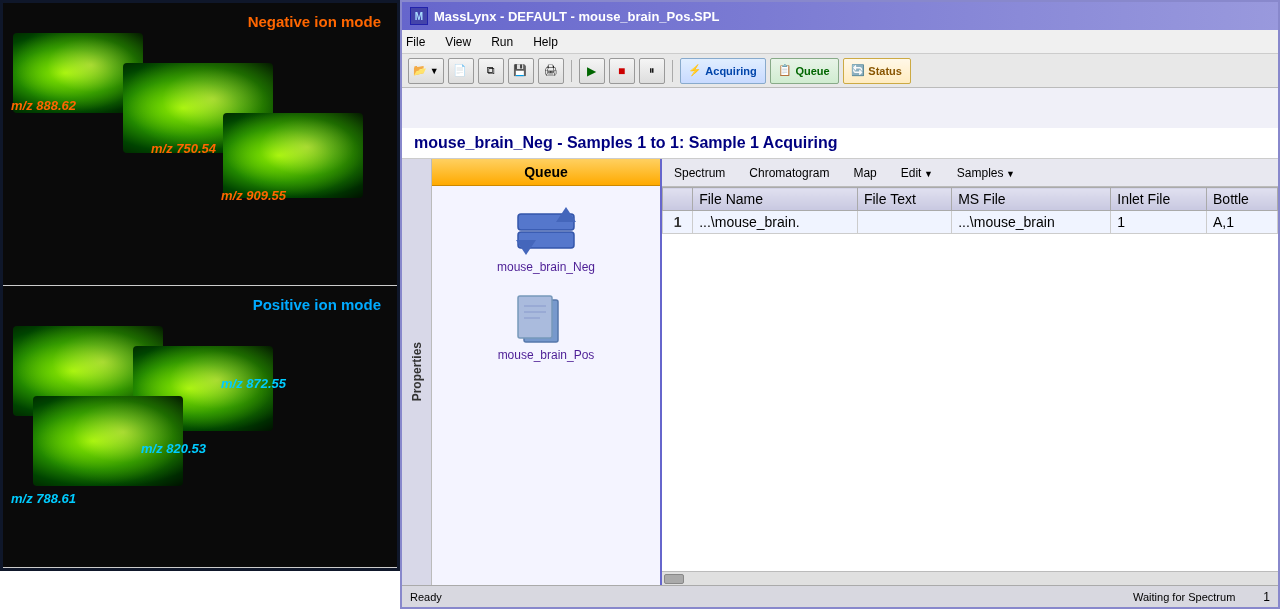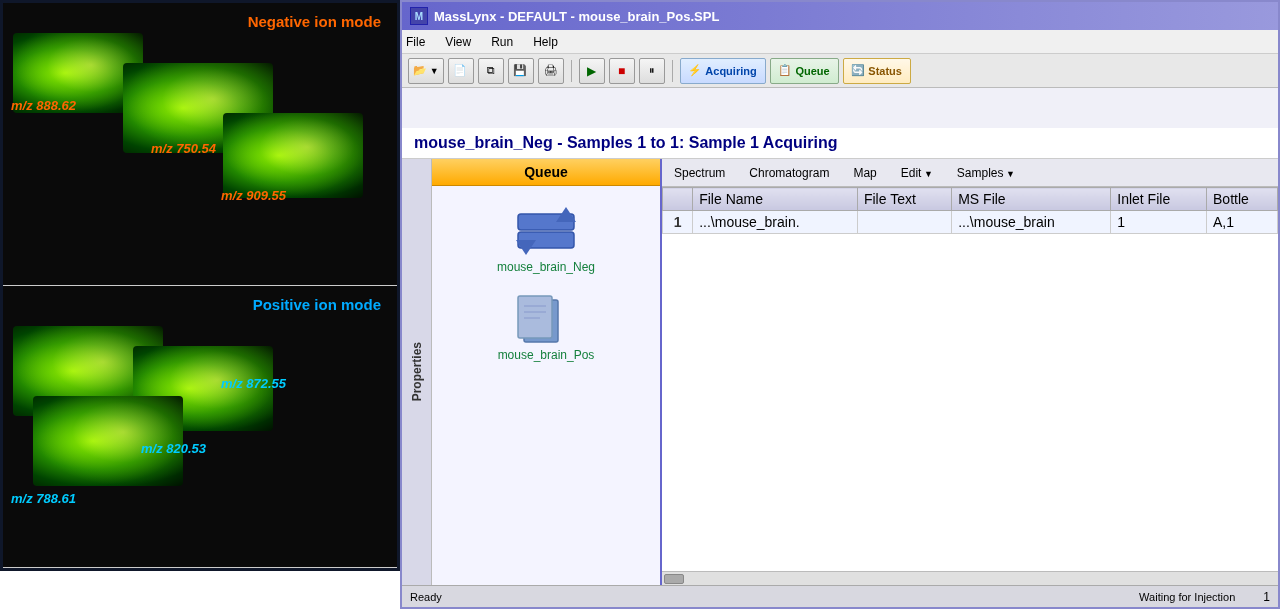--- a/index.html
+++ b/index.html
@@ -242,21 +242,21 @@
       margin-top: 20px;
     }
     .queue-icon {
       width: 60px;
       height: 50px;
       position: relative;
       margin-bottom: 4px;
     }
     .queue-item-label {
       font-size: 12px;
-      color: #15803d;
+      color: #4c1d95;
       text-align: left;
     }
 
     
     #data-area {
       flex: 1;
       display: flex;
       flex-direction: column;
       background: white;
     }
@@ -508,17 +508,17 @@
 
       <div style="flex:1;"></div>
       <div class="scroll-bar-h">
         <div class="scroll-thumb"></div>
       </div>
     </div>
   </div>
 
   <div id="status-bar">
     <span class="status-ready">Ready</span>
-    <span class="status-waiting">Waiting for Injection</span>
+    <span class="status-waiting">Waiting for Spectrum</span>
     <span>1</span>
   </div>
 
 </div>
 
 </body></html>

